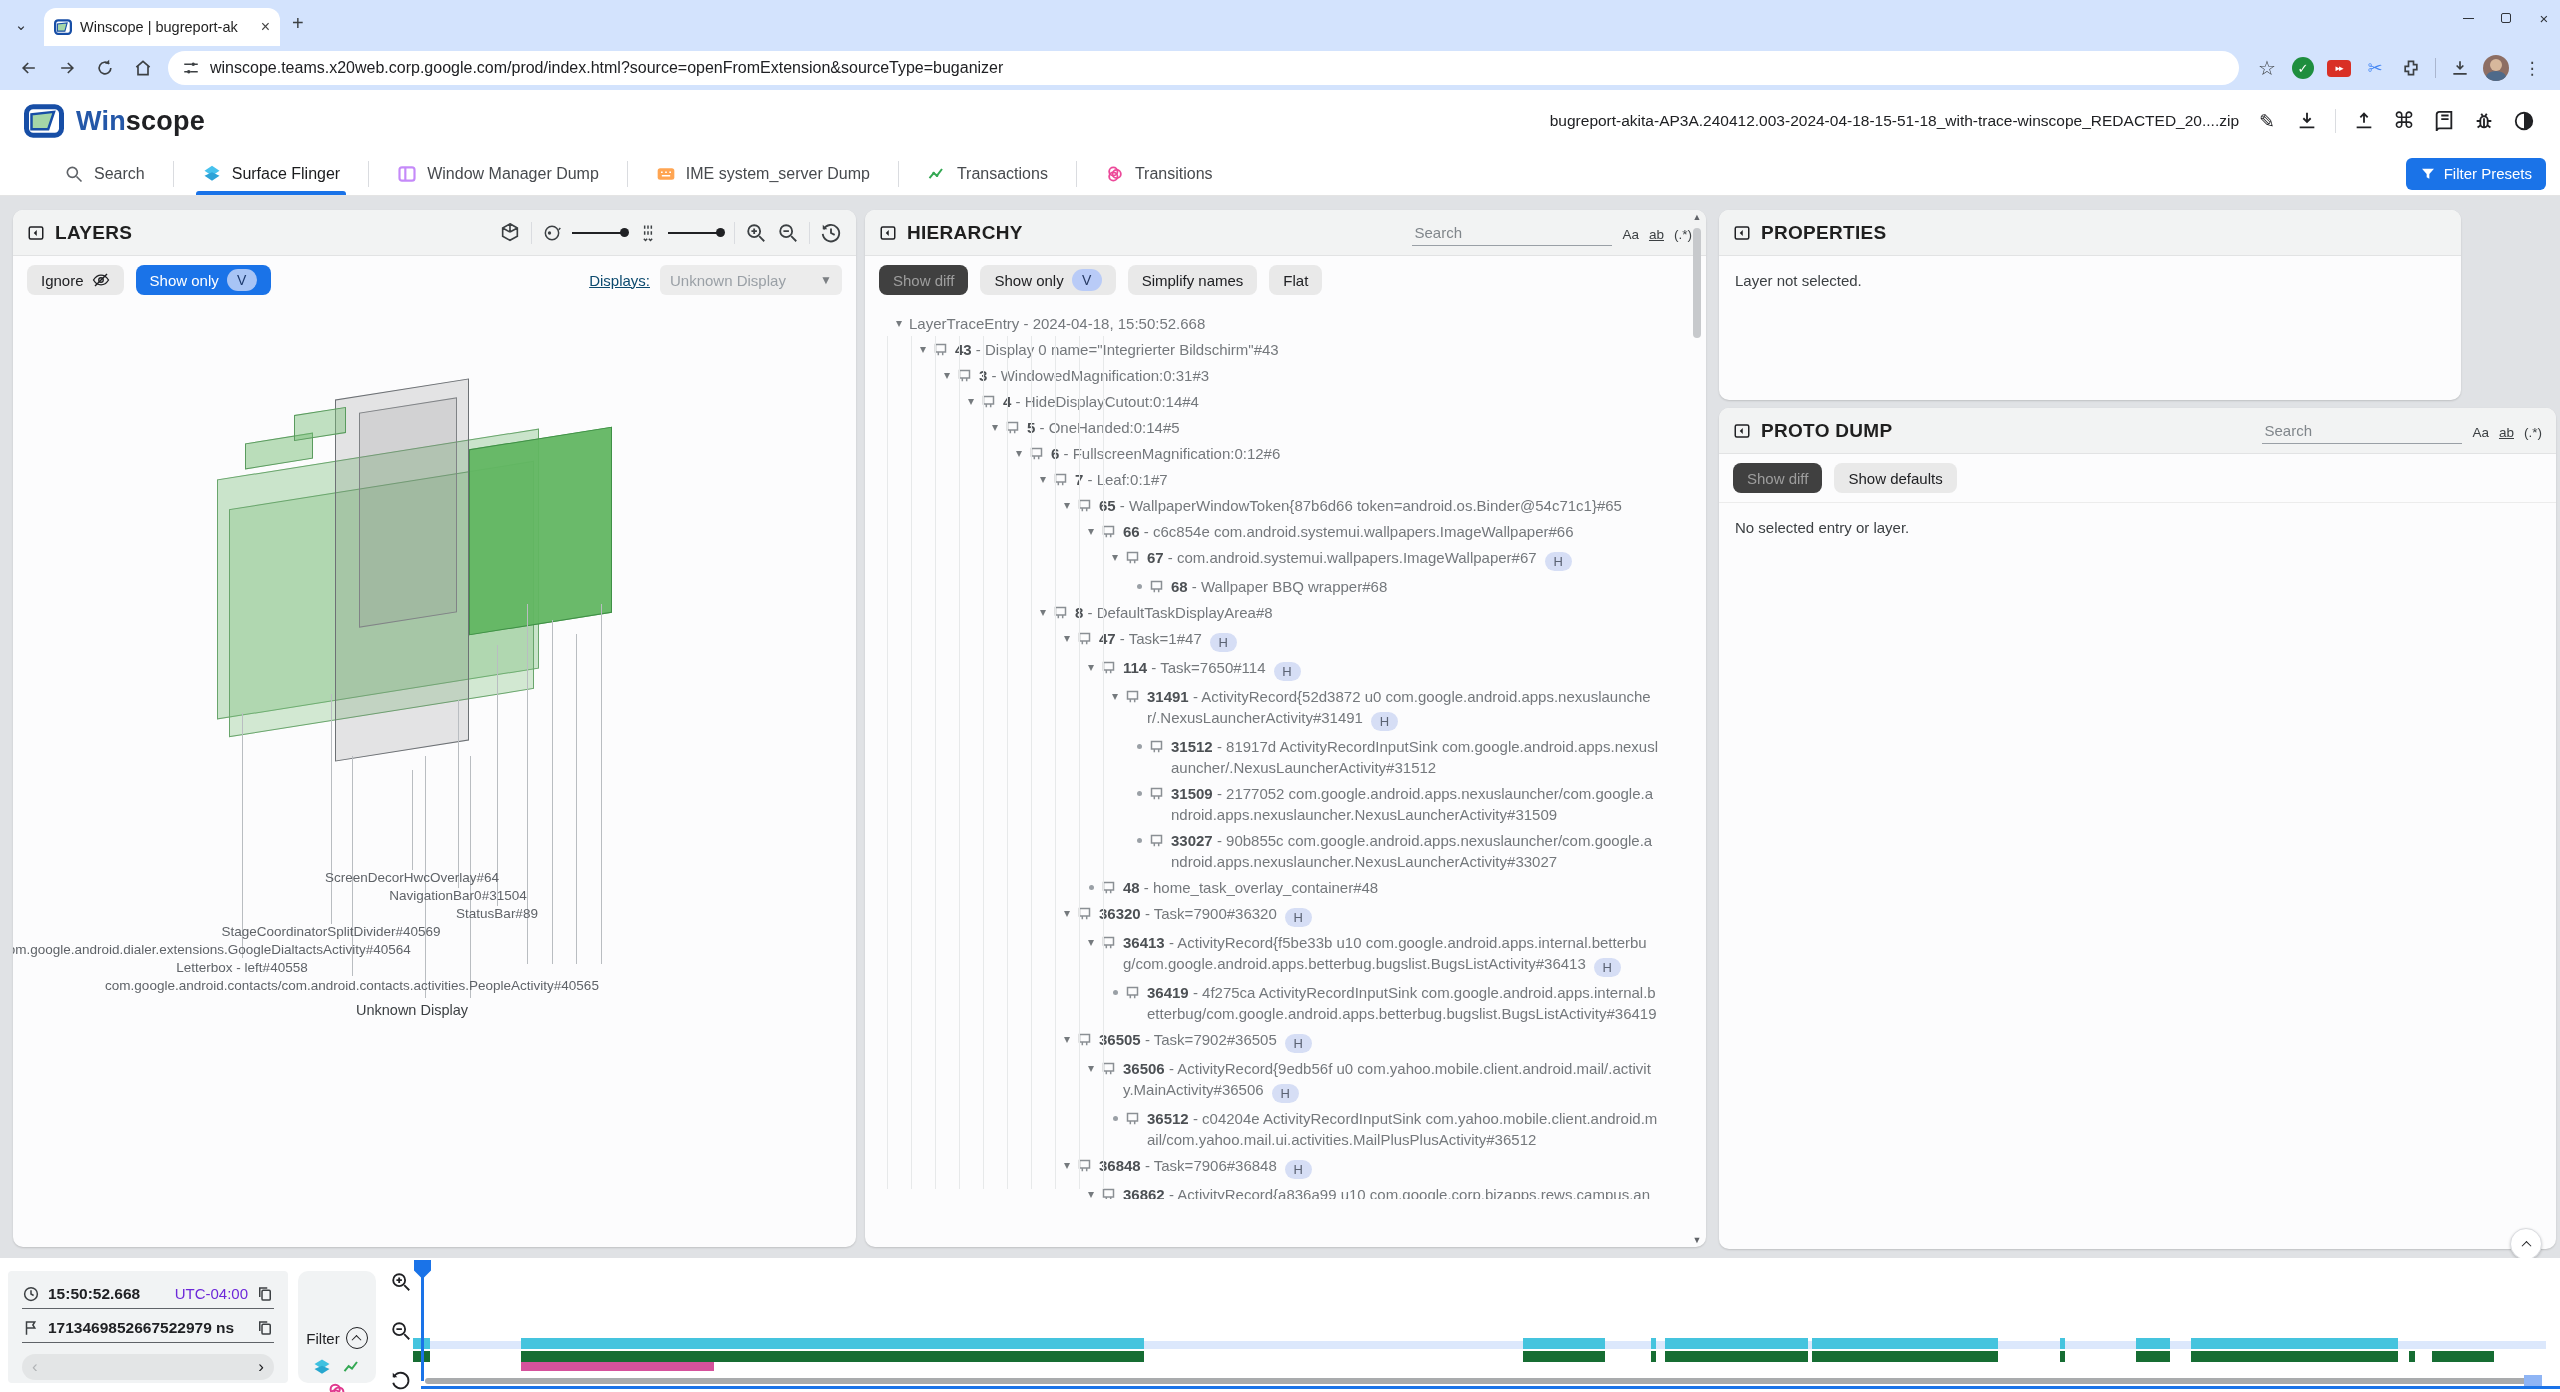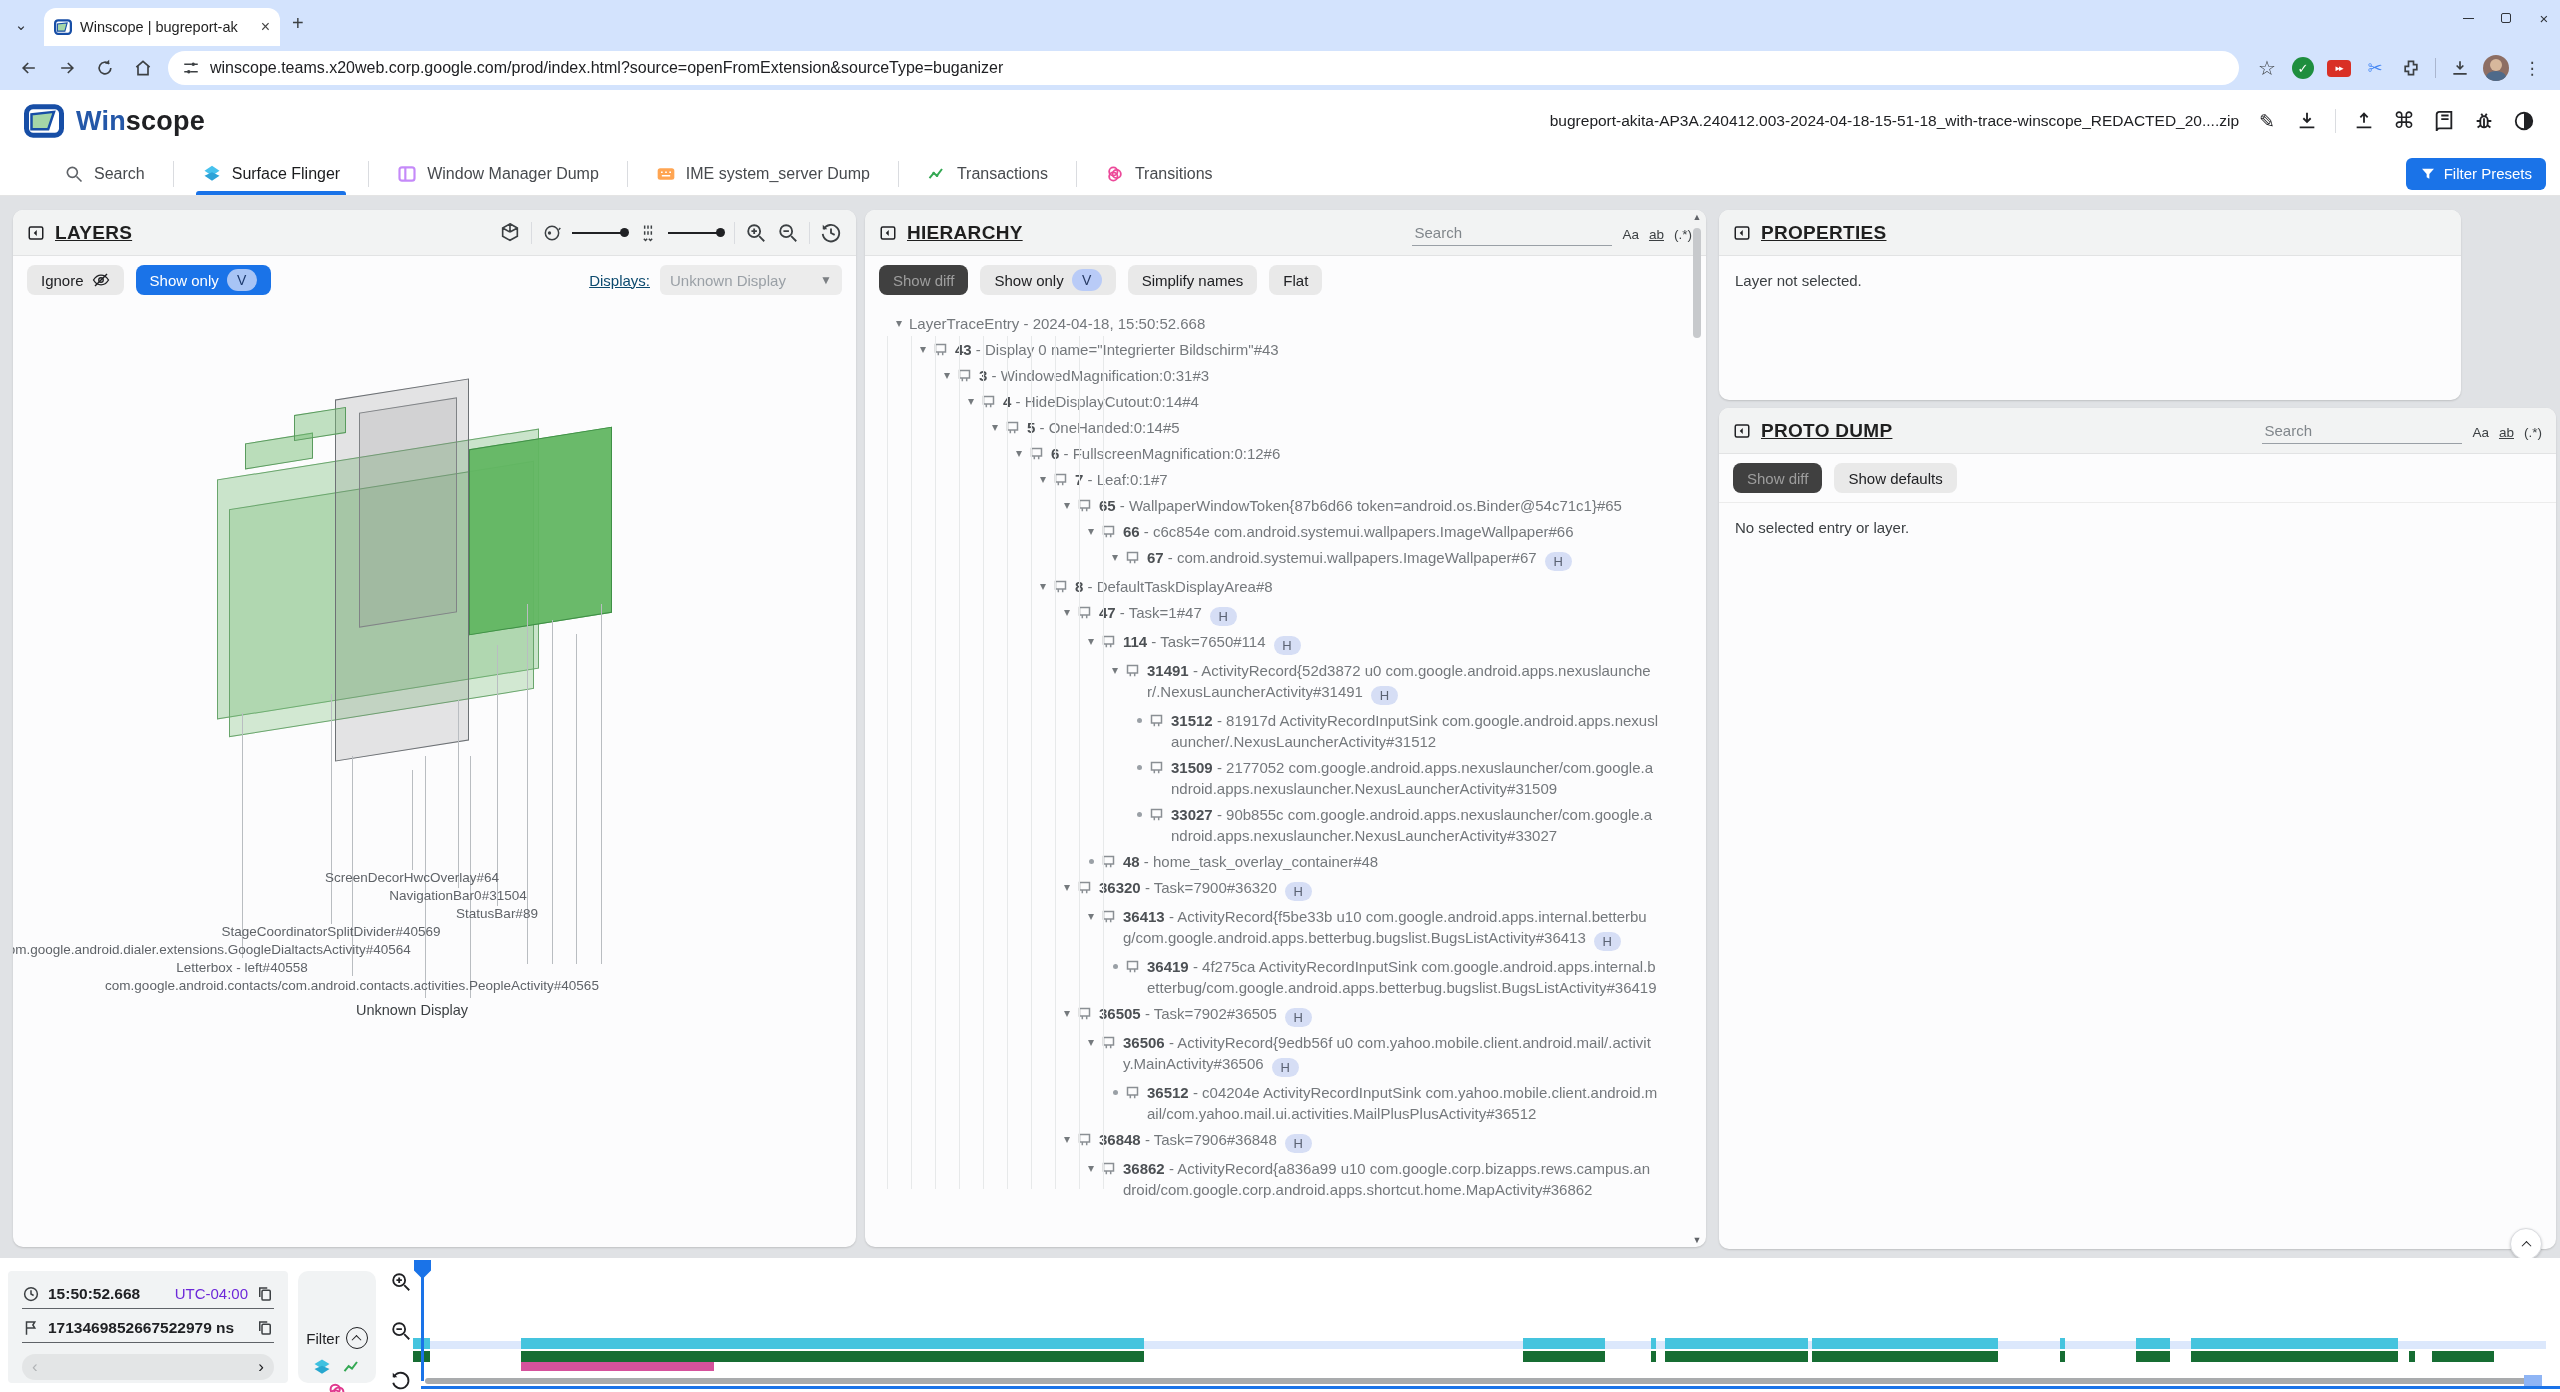--- a/index.html
+++ b/index.html
@@ -47,21 +47,21 @@
   .ntab{height:100%;display:flex;align-items:center;gap:10px;padding:0 28px;font-size:16px;color:#474a4e;position:relative;white-space:nowrap;}
   .ntab.active{color:#1b1c1e;}
   .ntab.active:after{content:"";position:absolute;left:22px;right:22px;bottom:0;height:4px;border-radius:3px 3px 0 0;background:#1a73e8;}
   .ntsep{width:1px;height:26px;background:#dadce0;}
   .filter-presets{margin-left:auto;margin-right:14px;height:32px;background:#1a73e8;color:#fff;border-radius:6px;display:flex;align-items:center;gap:8px;padding:0 14px;font-size:15px;font-weight:500;}
 
   
   .main{position:absolute;left:0;top:196px;right:0;height:1062px;background:#e0e2e5;}
   .card{position:absolute;background:#fcfcfd;border-radius:10px;box-shadow:0 1px 2px rgba(0,0,0,.15);overflow:hidden;}
   .card-hd{height:46px;background:#f2f3f3;border-bottom:1px solid #e2e3e4;display:flex;align-items:center;padding:0 14px;gap:10px;}
-  .card-title{font-size:19px;font-weight:600;color:#1f1f1f;letter-spacing:.3px;text-decoration:underline;}
+  .card-title{font-size:19px;font-weight:600;color:#1f1f1f;letter-spacing:.3px;}
   .layers-card{left:13px;top:14px;width:843px;height:1037px;}
   .hier-card{left:865px;top:14px;width:841px;height:1037px;}
   .props-card{left:1719px;top:14px;width:742px;height:190px;}
   .proto-card{left:1719px;top:212px;width:837px;height:841px;}
 
   .chip{height:30px;border-radius:8px;background:#e9e9e9;color:#202124;font-size:15px;display:inline-flex;align-items:center;gap:8px;padding:0 14px;margin-right:12px;}
   .chip.disabled{color:#9e9e9e;background:#404040;}
   .chip.blue{background:#1a73e8;color:#fff;}
   .vpill{min-width:30px;height:22px;border-radius:11px;background:#b9cbf7;color:#273a63;font-size:14px;display:inline-flex;align-items:center;justify-content:center;padding:0 8px;}
   .chip.blue .vpill{background:#a8c4f5;color:#1d3a6e;}
@@ -552,20 +552,29 @@
           </div>
           <div class="trow" style="padding-left: 228px;">
             <span class="chev">▾</span>
             <span class="licon">
               <svg viewBox="0 0 24 24" width="15" height="15" fill="none" stroke="#8a8f94" stroke-width="2.4">
                 <path d="M4 4h16v12H4z M8.5 16v5 M15.5 16v5"></path>
               </svg>
             </span>
             <span class="txt"><b>67</b> - com.android.systemui.wallpapers.ImageWallpaper#67<span class="hbadge">H</span></span>
           </div>
+          <div class="trow" style="padding-left: 252px;">
+            <span class="chev"><span class="dot"></span></span>
+            <span class="licon">
+              <svg viewBox="0 0 24 24" width="15" height="15" fill="none" stroke="#8a8f94" stroke-width="2.4">
+                <path d="M4 4h16v12H4z M8.5 16v5 M15.5 16v5"></path>
+              </svg>
+            </span>
+            <span class="txt"><b>68</b> - Wallpaper BBQ wrapper#68</span>
+          </div>
           <div class="trow" style="padding-left: 156px;">
             <span class="chev">▾</span>
             <span class="licon">
               <svg viewBox="0 0 24 24" width="15" height="15" fill="none" stroke="#8a8f94" stroke-width="2.4">
                 <path d="M4 4h16v12H4z M8.5 16v5 M15.5 16v5"></path>
               </svg>
             </span>
             <span class="txt"><b>8</b> - DefaultTaskDisplayArea#8</span>
           </div>
           <div class="trow" style="padding-left: 180px;">

